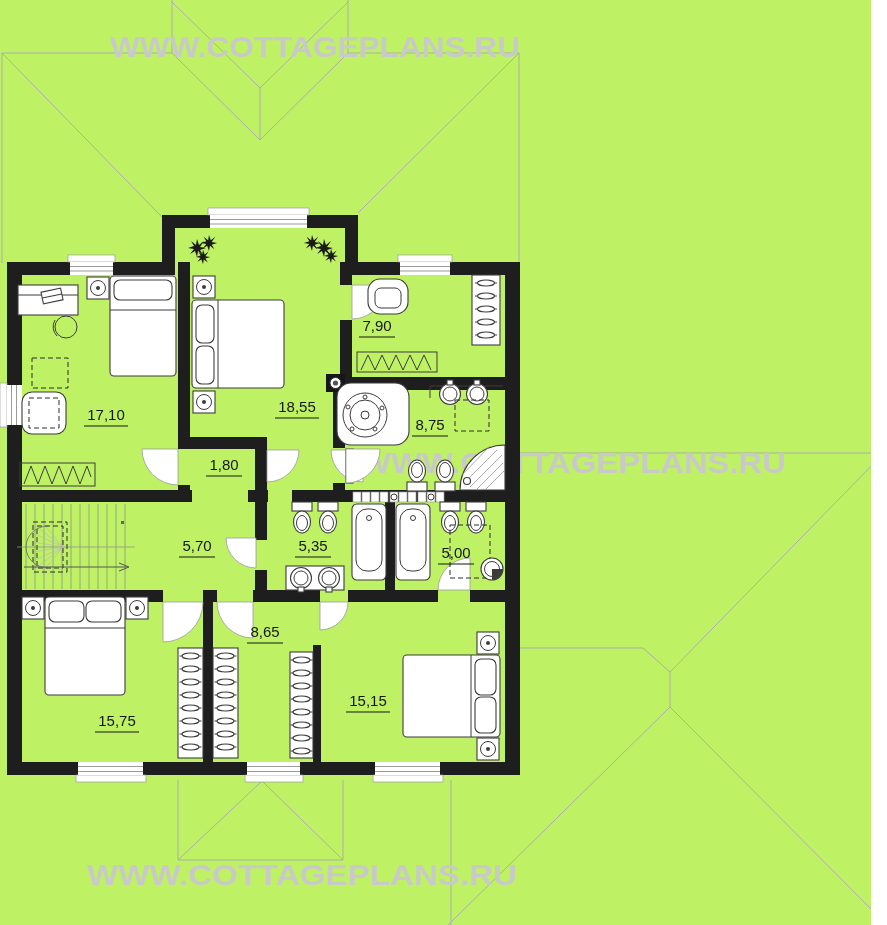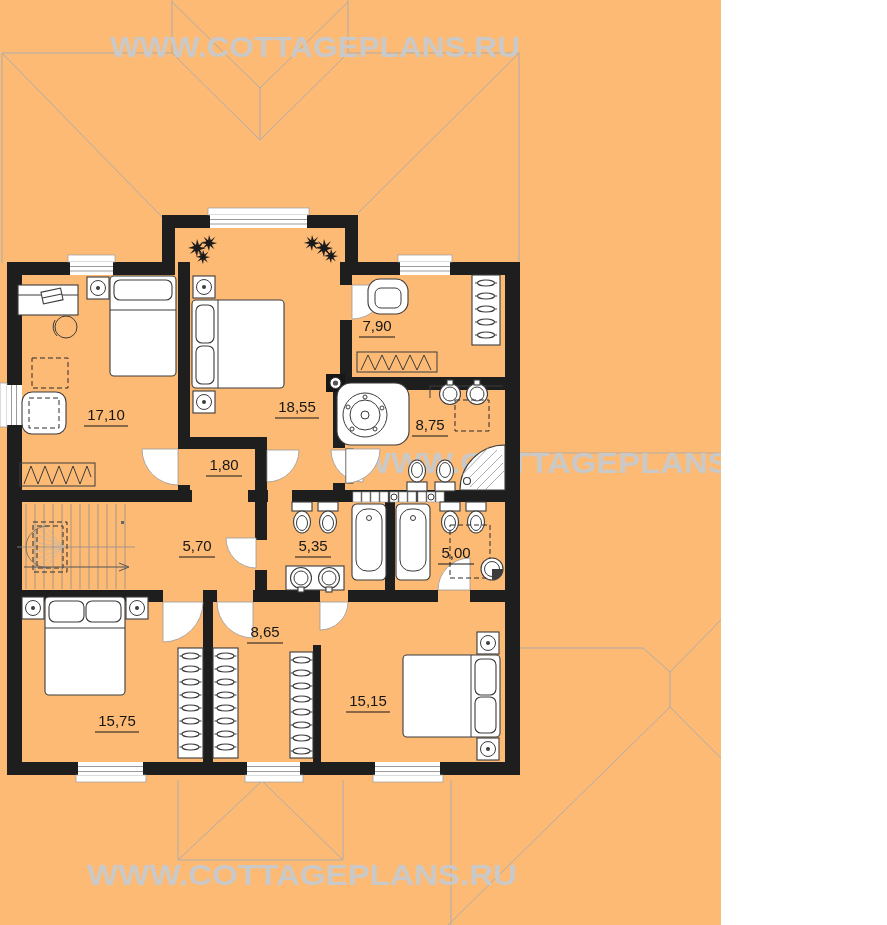--- a/index.html
+++ b/index.html
@@ -1,16 +1,16 @@
 <!DOCTYPE html>
 <html><head>
 <meta charset="utf-8">
 <style>
   html,body{margin:0;padding:0;background:#ffffff;}
-  .stage{width:721px;height:925px;position:relative;background:#fdba74;overflow:hidden;}
+  .stage{width:871px;height:925px;position:relative;background:#bef264;overflow:hidden;}
   svg{display:block;}
   .roof{stroke:#adadad;stroke-width:1;fill:none;}
   .wall{fill:#1e1e1e;stroke:none;}
   .furn{fill:#ffffff;stroke:#3c3c3c;stroke-width:1.1;}
   .furn2{fill:none;stroke:#3c3c3c;stroke-width:1;}
   .thin{fill:none;stroke:#8f8f8f;stroke-width:0.8;}
   .dash{fill:none;stroke:#2d2d2d;stroke-width:1;stroke-dasharray:5 3;}
   .fan{fill:#ffffff;stroke:#9a9a9a;stroke-width:0.8;}
   .winline{stroke:#9b9b9b;stroke-width:1;fill:none;}
   .sill{fill:#ffffff;stroke:#9b9b9b;stroke-width:0.7;}

